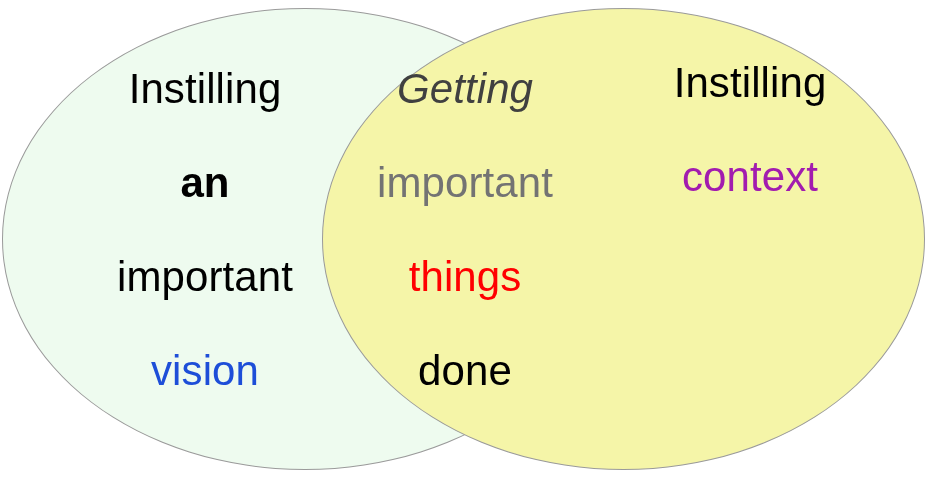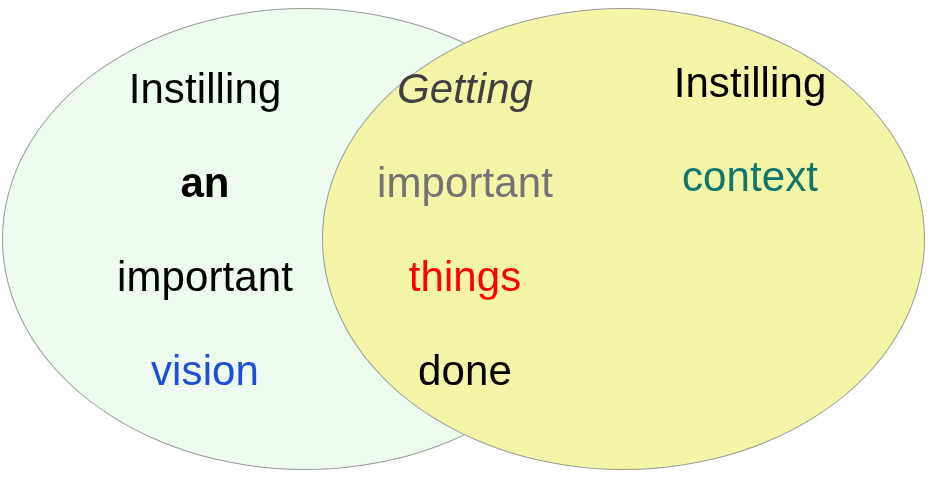--- a/index.html
+++ b/index.html
@@ -120,16 +120,16 @@
 
   <div class="label-stack" id="labels-center">
     <span class="label-line" style="color: #404040; font-style: italic;">Getting</span>
     <span class="label-line" style="color: #737373;">important</span>
     <span class="label-line" style="color: rgb(255, 0, 0);">things</span>
     <span class="label-line" style="color: #000000;">done</span>
   </div>
 
   <div class="label-stack" id="labels-right">
     <span class="label-line" style="color: rgb(0, 0, 0);">Instilling</span>
-    <span class="label-line" style="color: #0f766e;">context</span>
+    <span class="label-line" style="color: #a21caf;">context</span>
   </div>
 
 </div>
 
 </body></html>

